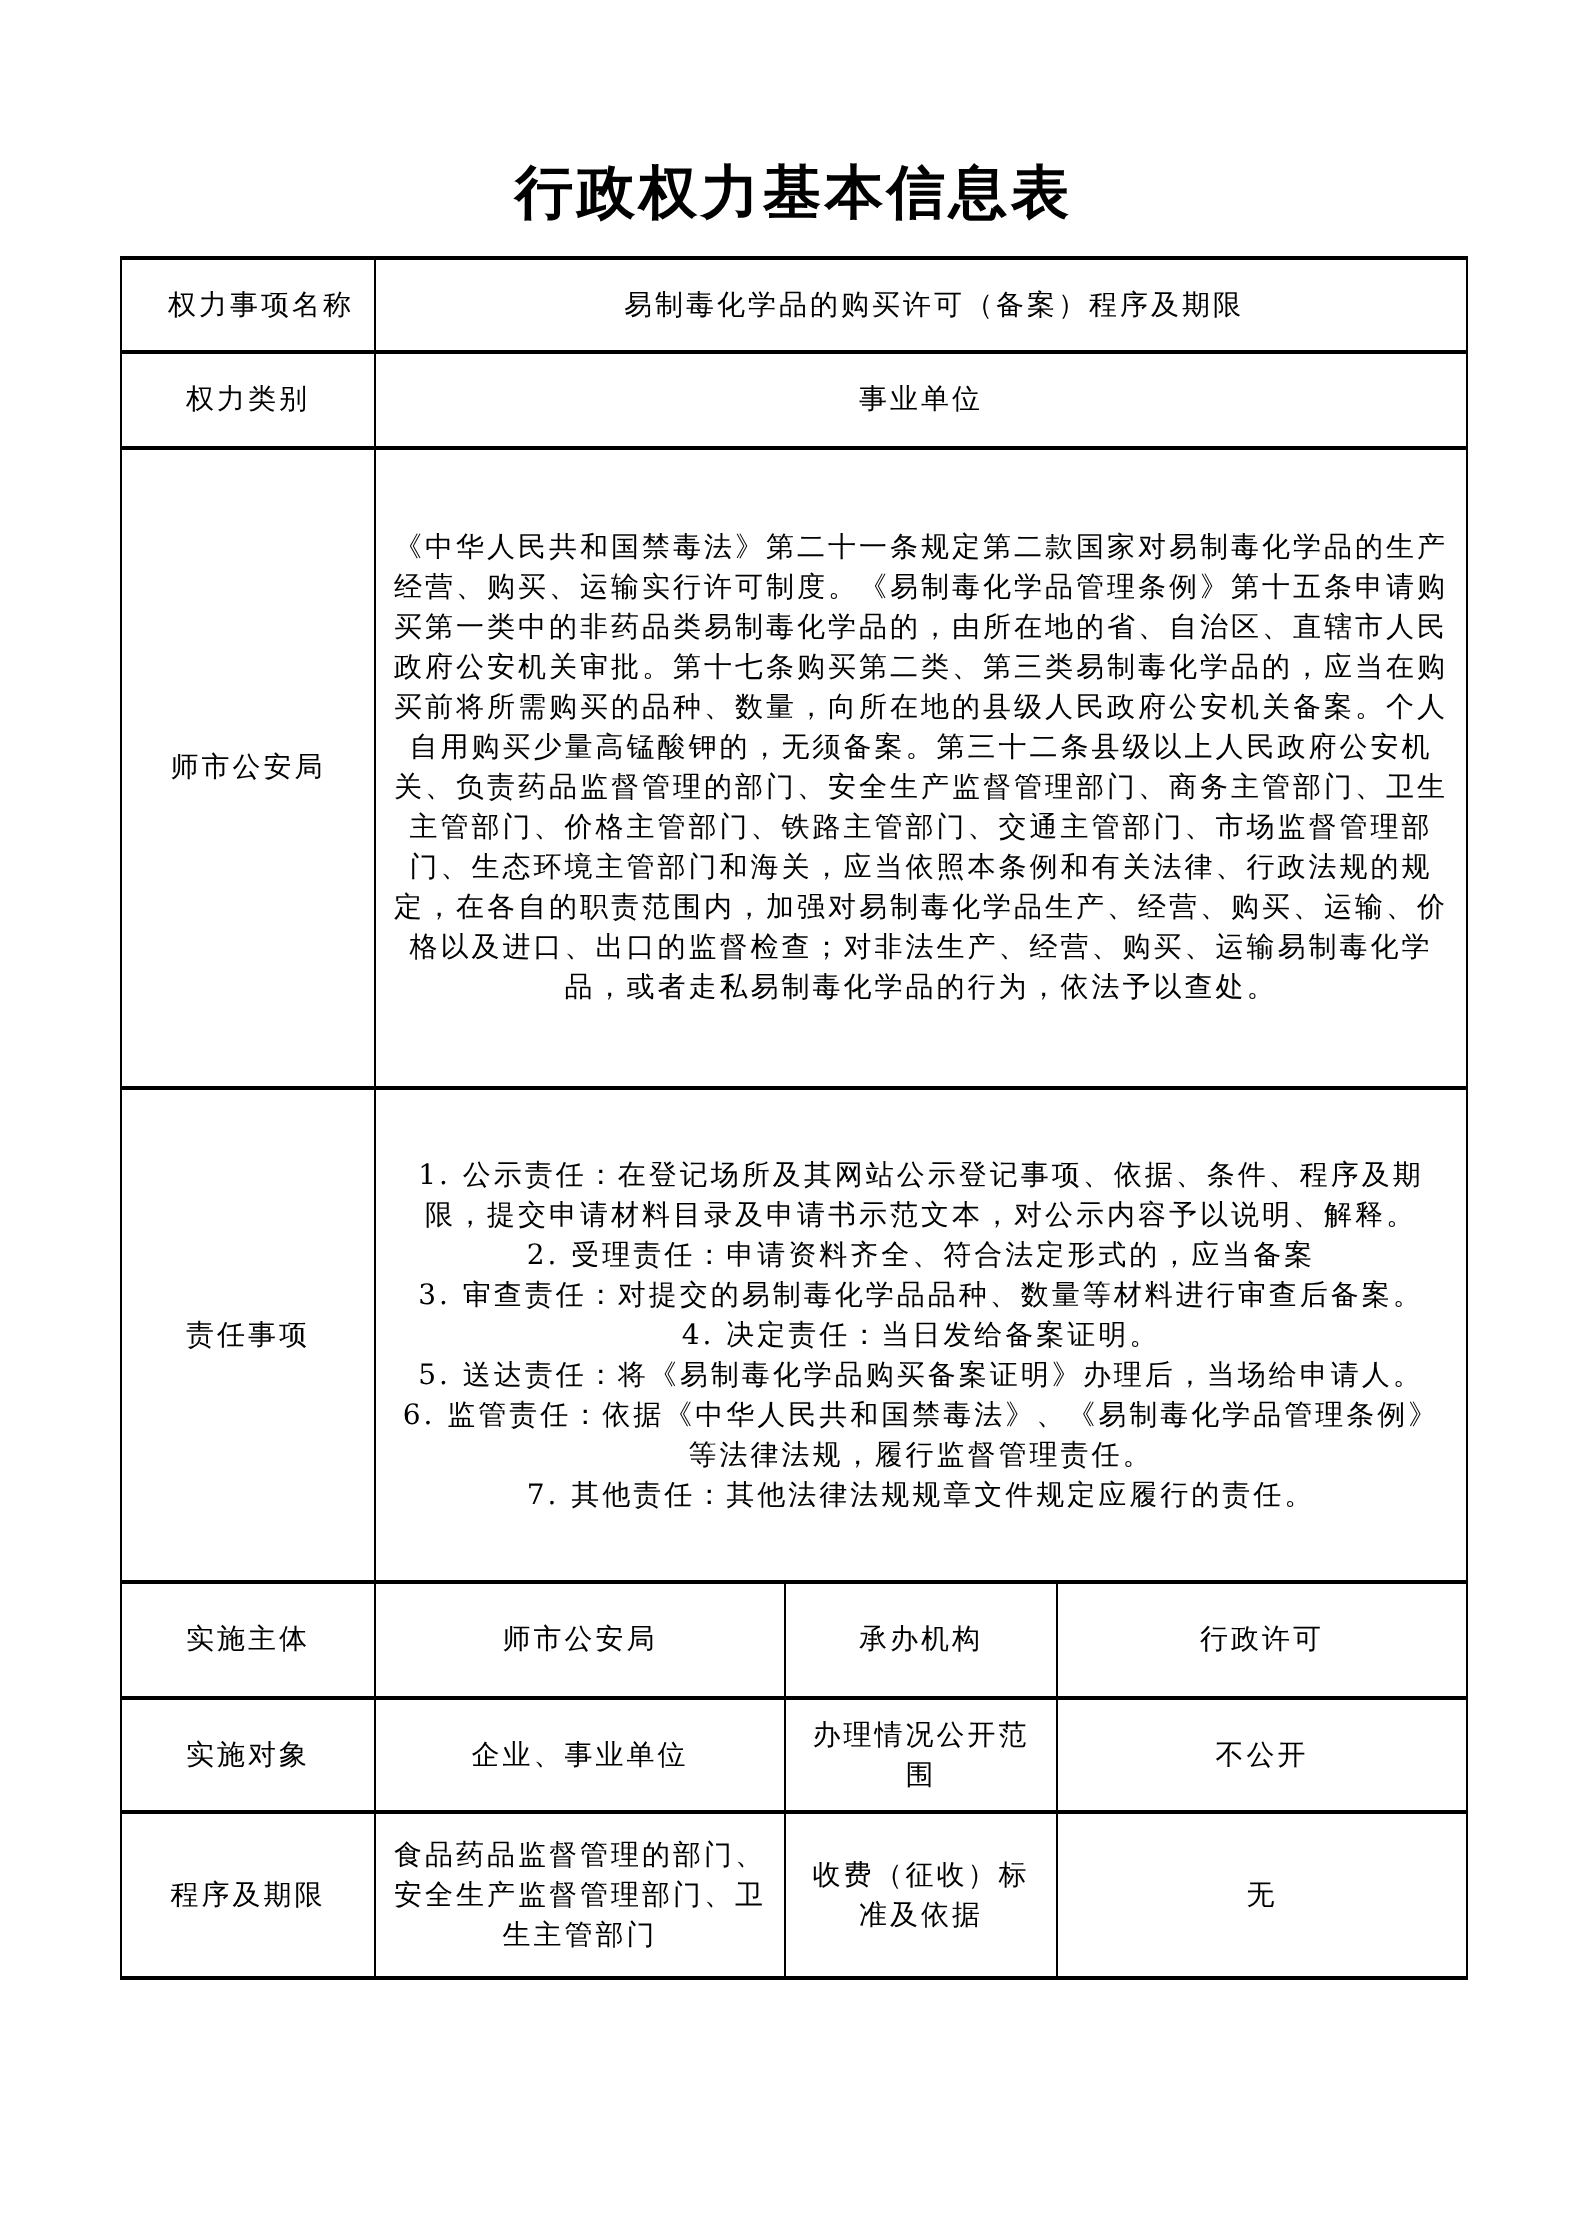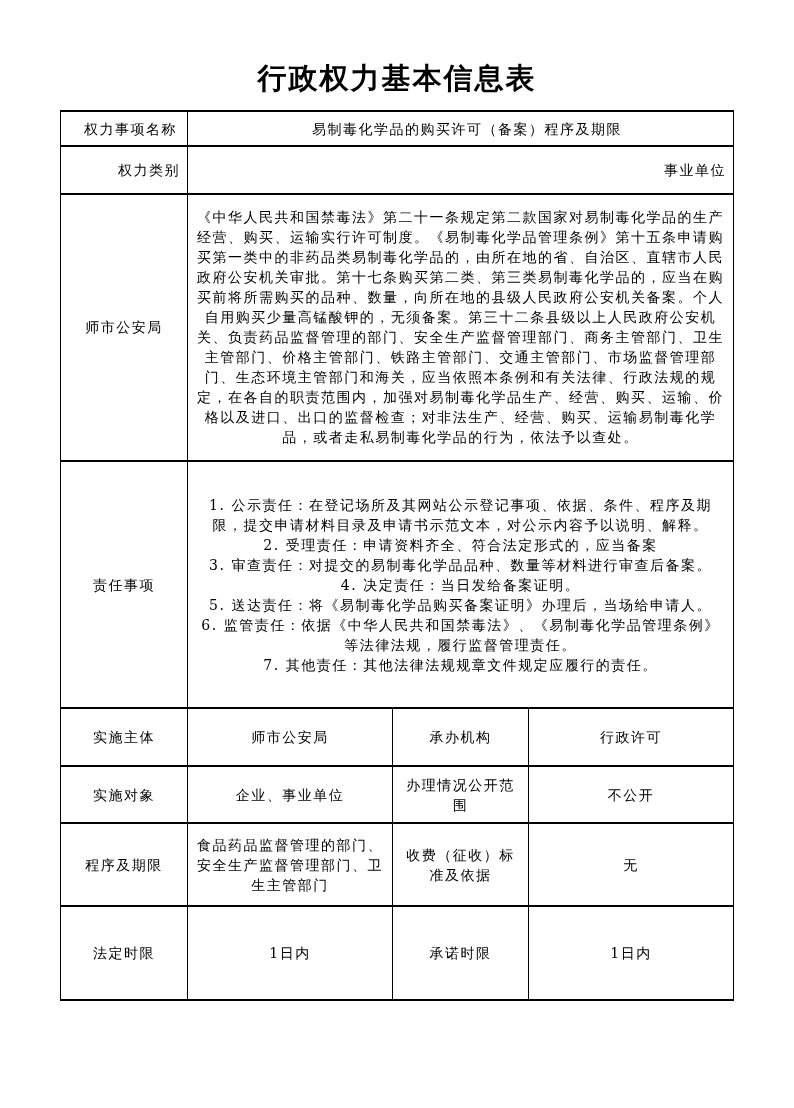--- a/index.html
+++ b/index.html
@@ -9,21 +9,21 @@
   }
   body {
     width: 794px;
     height: 1108px;
     font-family: "DejaVu Serif", "Liberation Serif", serif;
     color: #000;
     box-sizing: border-box;
   }
   .doc-title {
     margin: 0;
-    padding-top: 60px;
+    padding-top: 78px;
     height: 50px;
     text-align: center;
     font-size: 29px;
     font-weight: bold;
     letter-spacing: 2px;
     line-height: 36px;
   }
   table.info-table {
     border-collapse: collapse;
     table-layout: fixed;
@@ -40,23 +40,23 @@
     letter-spacing: 1.5px;
     vertical-align: middle;
     text-align: center;
     overflow: hidden;
     box-sizing: border-box;
   }
   col.c1 { width: 127px; }
   col.c2 { width: 205px; }
   col.c3 { width: 136px; }
   col.c4 { width: 205px; }
-  tr.r1 td { height: 35px; padding-left: 20px; }
-  tr.r2 td { height: 48px; text-align: right; }
-  tr.r3 td { height: 267px; font-family: Liberation Mono, monospace; }
+  tr.r1 td { height: 47px; padding-left: 20px; }
+  tr.r2 td { height: 48px; }
+  tr.r3 td { height: 320px; }
   tr.r4 td { height: 247px; }
   tr.r5 td { height: 58px; margin-top: 19px; }
   tr.r6 td { height: 57px; }
   tr.r7 td { height: 83px; }
   tr.r8 td { height: 94px; }
   td.longtext {
     text-align: justify;
     text-justify: inter-character;
     vertical-align: middle;
     letter-spacing: 1.2px;
@@ -113,20 +113,14 @@
       <td>企业、事业单位</td>
       <td>办理情况公开范围</td>
       <td>不公开</td>
     </tr>
     <tr class="r7">
       <td>程序及期限</td>
       <td>食品药品监督管理的部门、安全生产监督管理部门、卫生主管部门</td>
       <td>收费（征收）标准及依据</td>
       <td>无</td>
     </tr>
-    <tr class="r8">
-      <td>法定时限</td>
-      <td>1日内</td>
-      <td>承诺时限</td>
-      <td>1日内</td>
-    </tr>
   </tbody>
 </table>
 
 </body></html>

